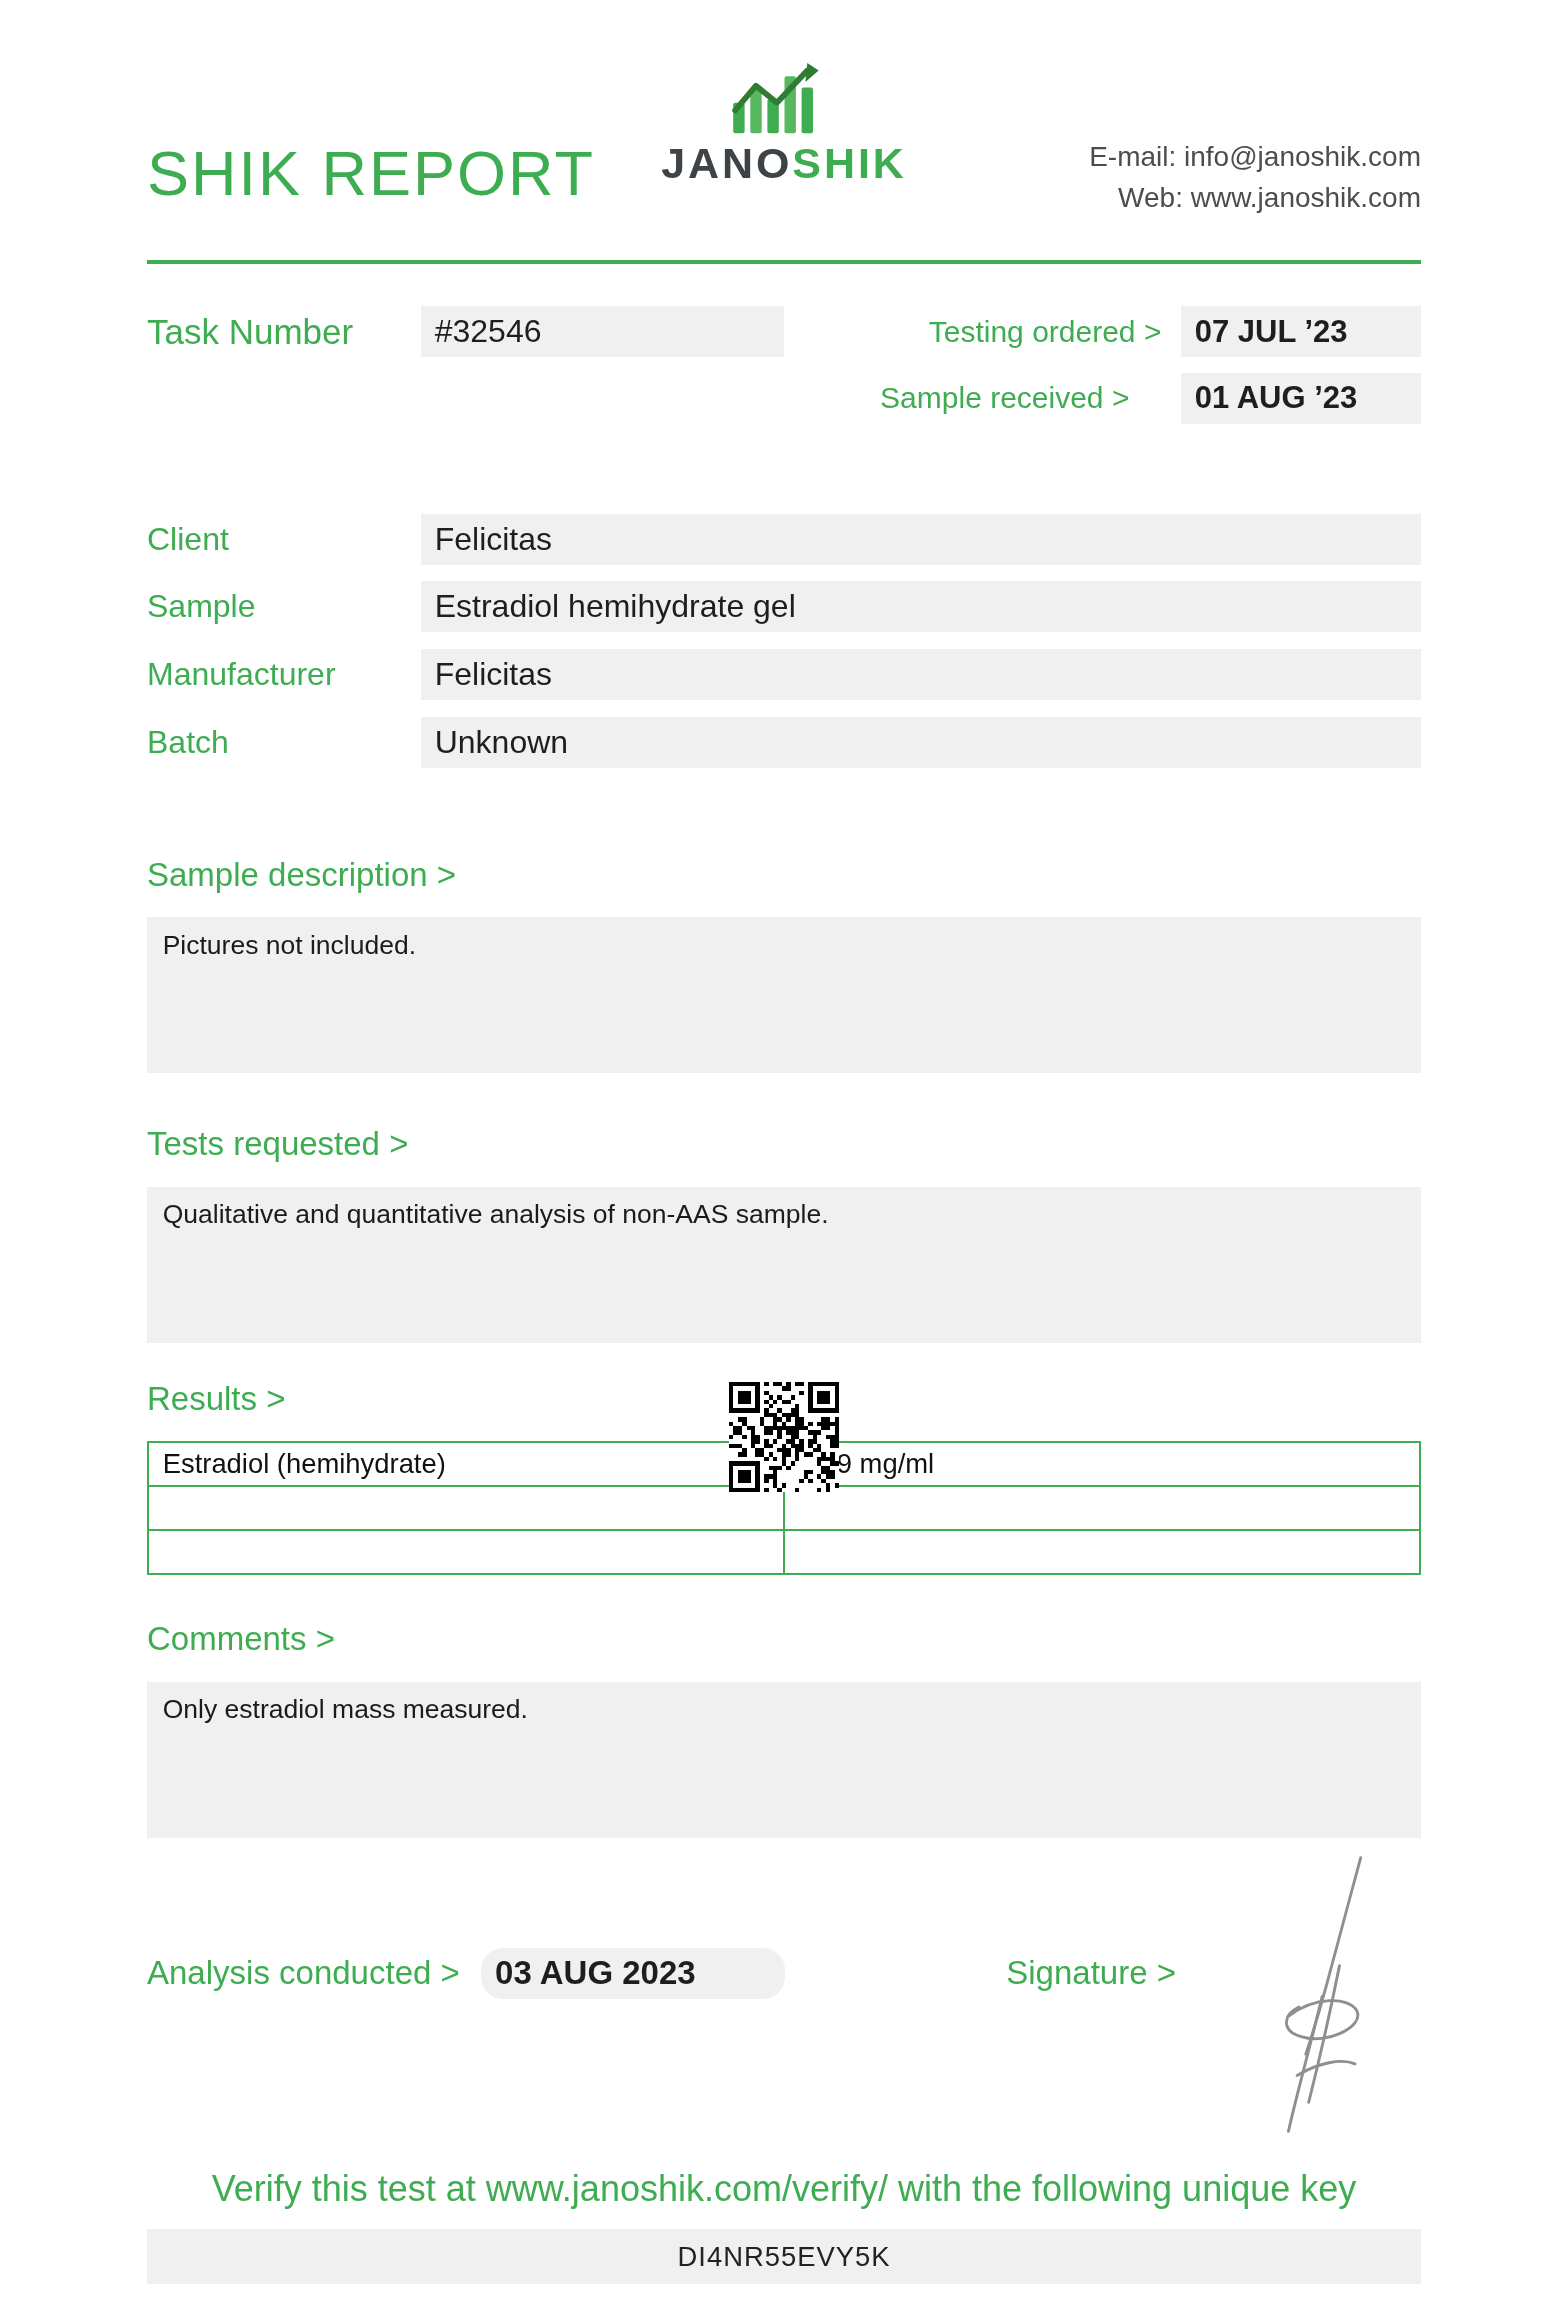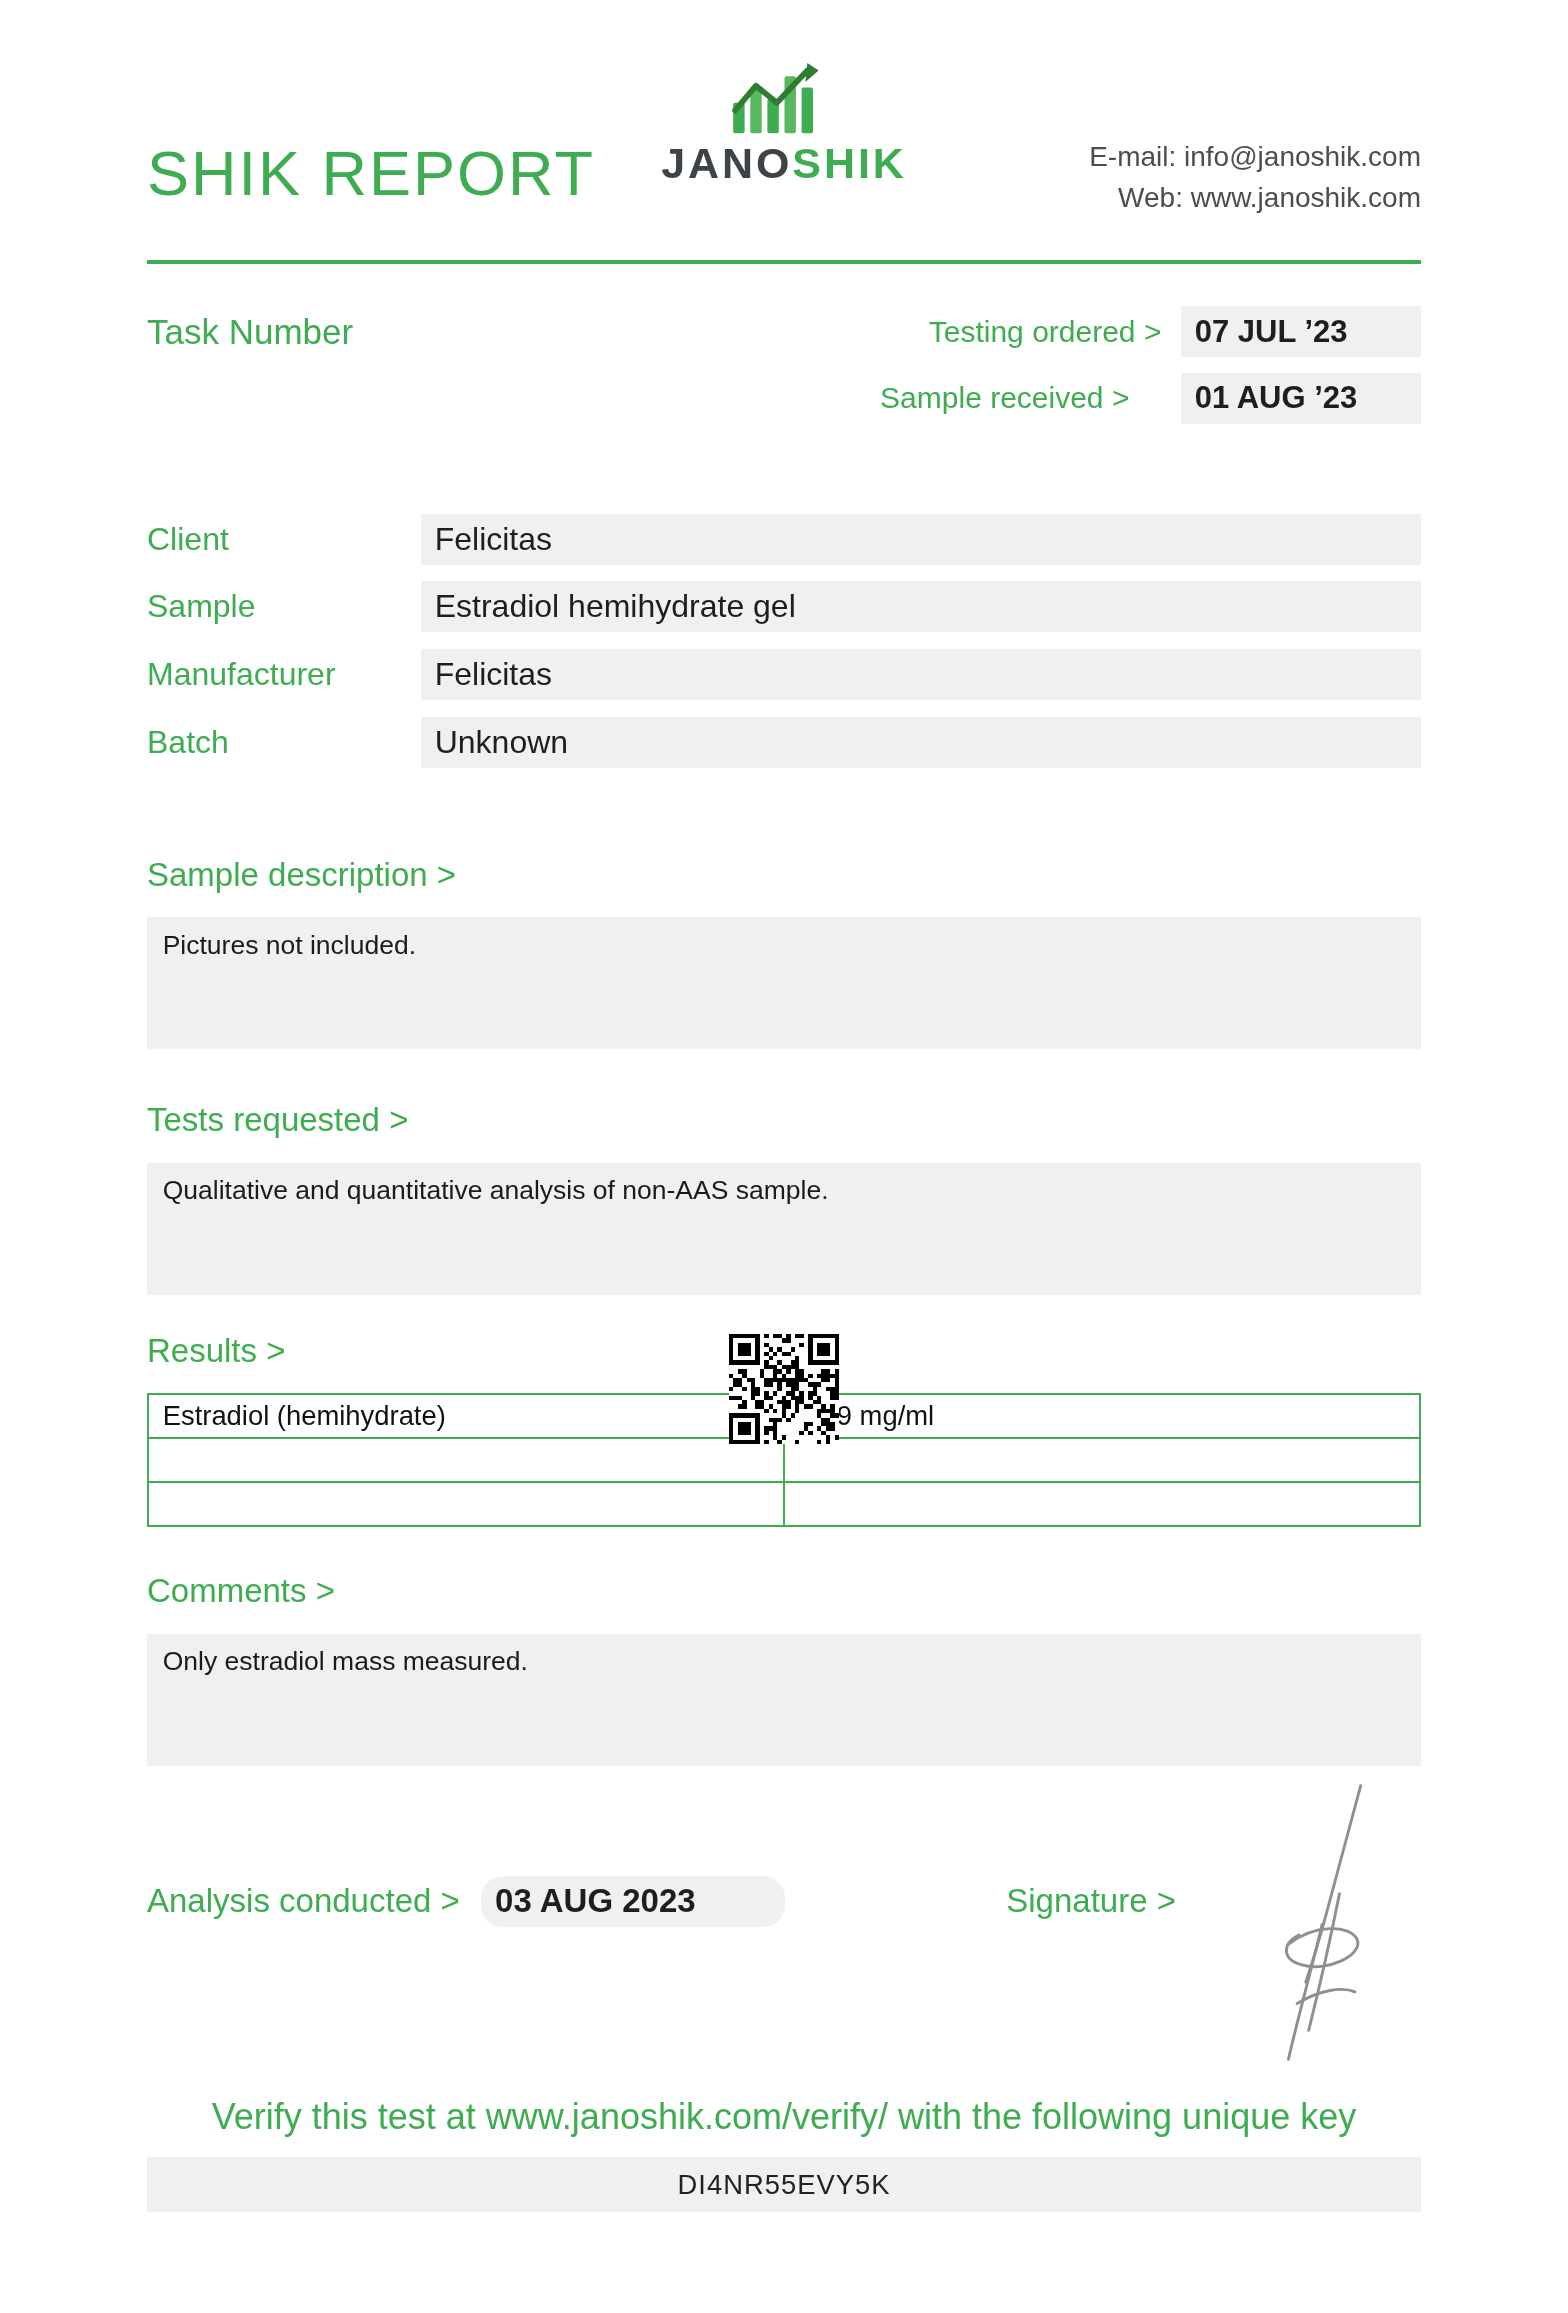--- a/index.html
+++ b/index.html
@@ -61,21 +61,21 @@
   .field-label { width: 274px; font-size: 32px; color: var(--green); }
   .field-value { flex: 1; font-weight: 500; }
 
   
   .section-heading { color: var(--green); font-size: 33px; }
   .h-sampledesc { margin-top: 88px; }
   .h-tests { margin-top: 52px; }
   .h-comments { margin-top: 45px; }
   .textbox {
     margin-top: 23.5px; background: var(--box);
-    height: 132px; padding: 12.7px 15.7px;
+    height: 156px; padding: 12.7px 15.7px;
     font-size: 26.5px; color: #1b1b1b;
   }
 
   
   .results-wrap { position: relative; }
   .qr {
     position: absolute; top: 2px; left: 50%;
     transform: translateX(-50%);
     width: 110px; height: 110px;
   }
@@ -142,20 +142,21 @@
     <div class="contact">
       <div>E-mail: info@janoshik.com</div>
       <div>Web: www.janoshik.com</div>
     </div>
   </div>
 
   <hr class="divider">
 
   <div class="task-row">
     <div class="task-label">Task Number</div>
+    <div class="graybox task-value">#32546</div>
     <div class="spacer"></div>
     <div class="date-label">Testing ordered  &gt;</div>
     <div class="graybox date-value">07 JUL ’23</div>
   </div>
   <div class="date-row2">
     <div class="date-label">Sample received &gt;</div>
     <div class="graybox date-value">01 AUG ’23</div>
   </div>
 
   <div class="info">

